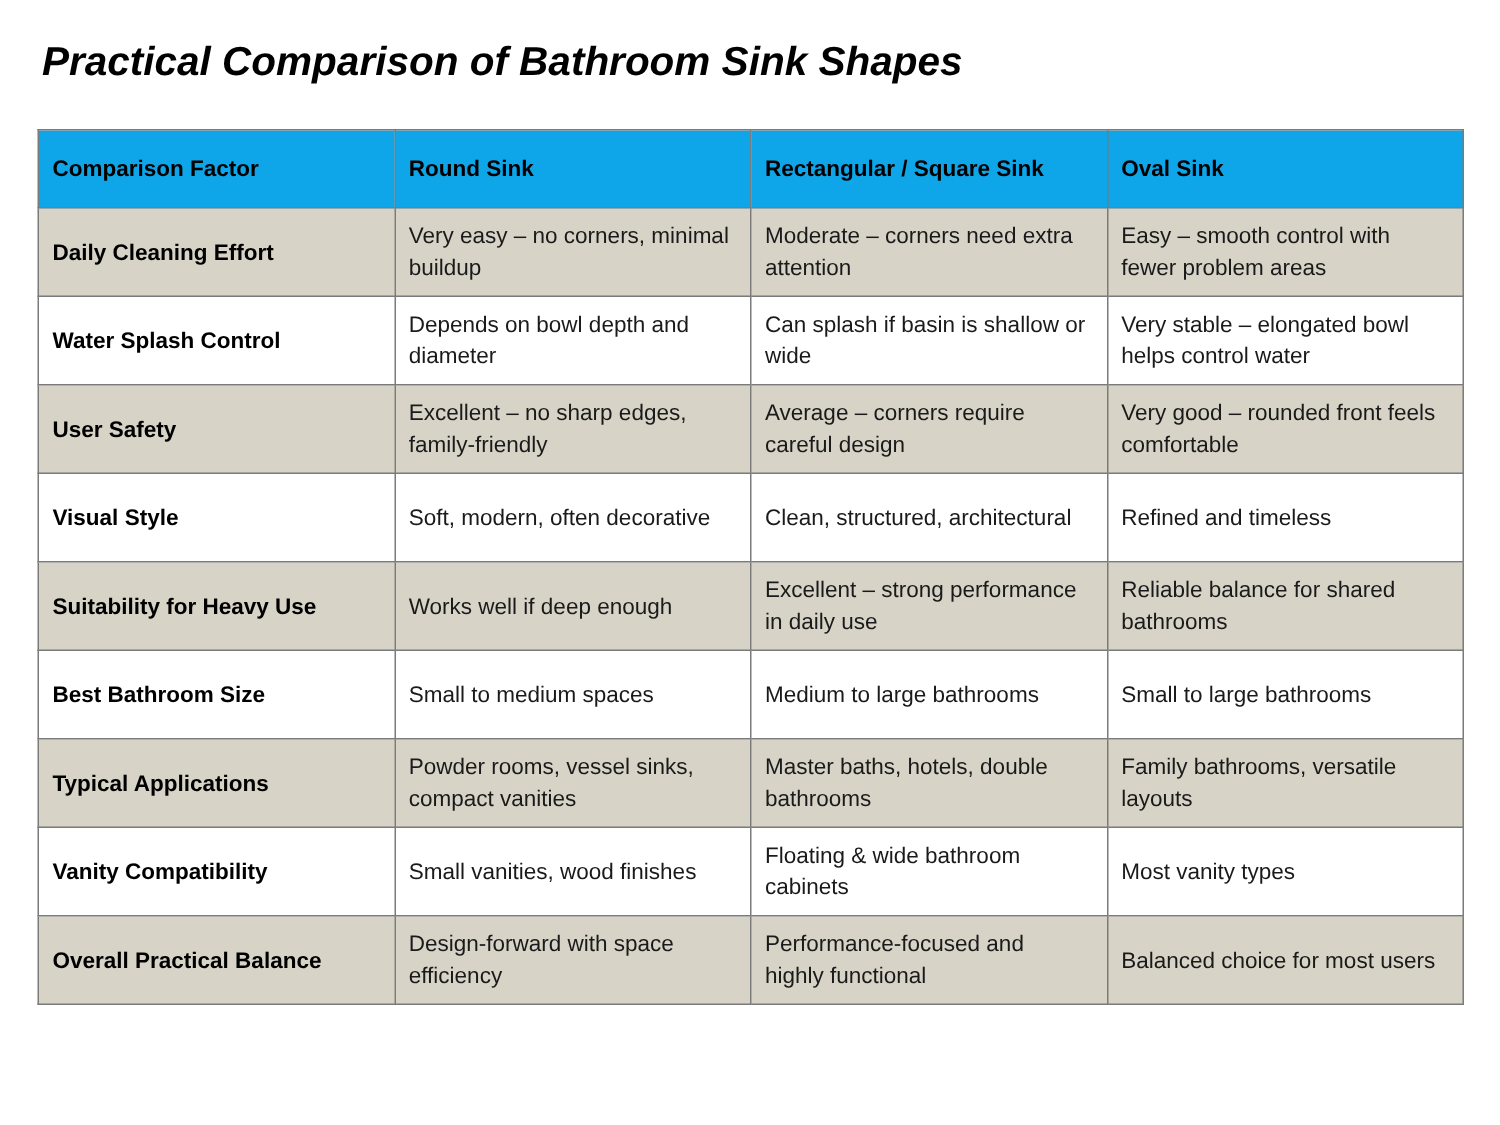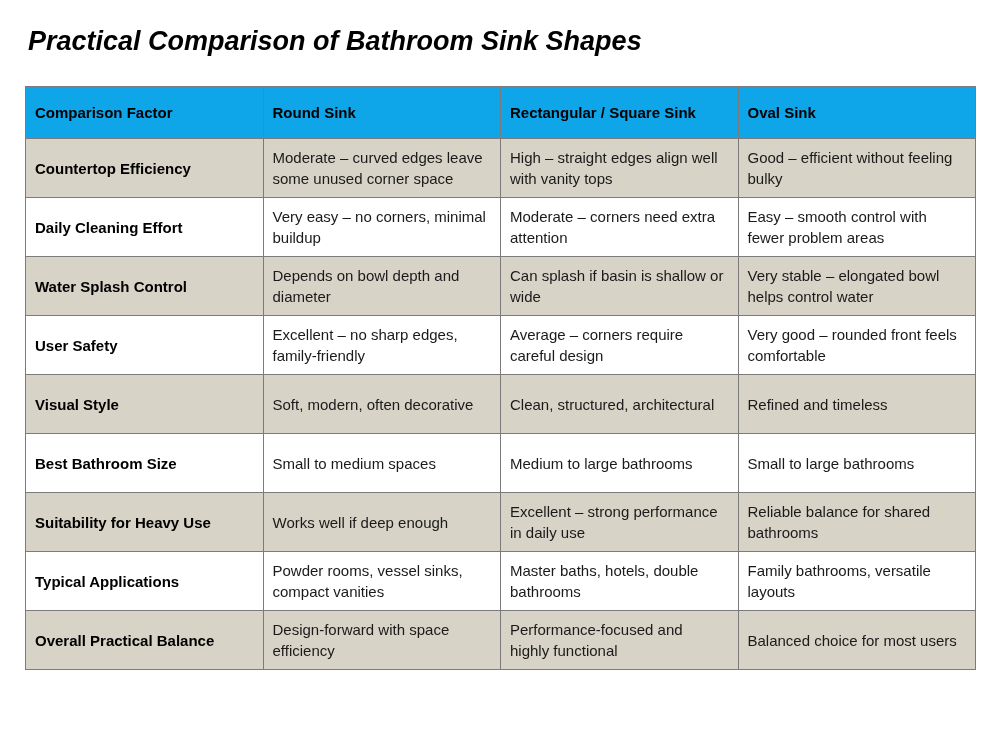--- a/index.html
+++ b/index.html
@@ -84,26 +84,20 @@
     <thead>
       <tr>
         <th>Comparison Factor</th>
         <th>Round Sink</th>
         <th>Rectangular / Square Sink</th>
         <th>Oval Sink</th>
       </tr>
     </thead>
     <tbody>
       <tr>
-        <td class="factor-cell">Countertop Efficiency</td>
-        <td>Moderate – curved edges leave some unused corner space</td>
-        <td>High – straight edges align well with vanity tops</td>
-        <td>Good – efficient without feeling bulky</td>
-      </tr>
-      <tr>
         <td class="factor-cell">Daily Cleaning Effort</td>
         <td>Very easy – no corners, minimal buildup</td>
         <td>Moderate – corners need extra attention</td>
         <td>Easy – smooth control with fewer problem areas</td>
       </tr>
       <tr>
         <td class="factor-cell">Water Splash Control</td>
         <td>Depends on bowl depth and diameter</td>
         <td>Can splash if basin is shallow or wide</td>
         <td>Very stable – elongated bowl helps control water</td>
@@ -114,36 +108,42 @@
         <td>Average – corners require careful design</td>
         <td>Very good – rounded front feels comfortable</td>
       </tr>
       <tr>
         <td class="factor-cell">Visual Style</td>
         <td>Soft, modern, often decorative</td>
         <td>Clean, structured, architectural</td>
         <td>Refined and timeless</td>
       </tr>
       <tr>
+        <td class="factor-cell">Suitability for Heavy Use</td>
+        <td>Works well if deep enough</td>
+        <td>Excellent – strong performance in daily use</td>
+        <td>Reliable balance for shared bathrooms</td>
+      </tr>
+      <tr>
         <td class="factor-cell">Best Bathroom Size</td>
         <td>Small to medium spaces</td>
         <td>Medium to large bathrooms</td>
         <td>Small to large bathrooms</td>
       </tr>
       <tr>
-        <td class="factor-cell">Suitability for Heavy Use</td>
-        <td>Works well if deep enough</td>
-        <td>Excellent – strong performance in daily use</td>
-        <td>Reliable balance for shared bathrooms</td>
-      </tr>
-      <tr>
         <td class="factor-cell">Typical Applications</td>
         <td>Powder rooms, vessel sinks, compact vanities</td>
         <td>Master baths, hotels, double bathrooms</td>
         <td>Family bathrooms, versatile layouts</td>
+      </tr>
+      <tr>
+        <td class="factor-cell">Vanity Compatibility</td>
+        <td>Small vanities, wood finishes</td>
+        <td>Floating &amp; wide bathroom cabinets</td>
+        <td>Most vanity types</td>
       </tr>
       <tr>
         <td class="factor-cell">Overall Practical Balance</td>
         <td>Design-forward with space efficiency</td>
         <td>Performance-focused and highly functional</td>
         <td>Balanced choice for most users</td>
       </tr>
     </tbody>
   </table>
 

